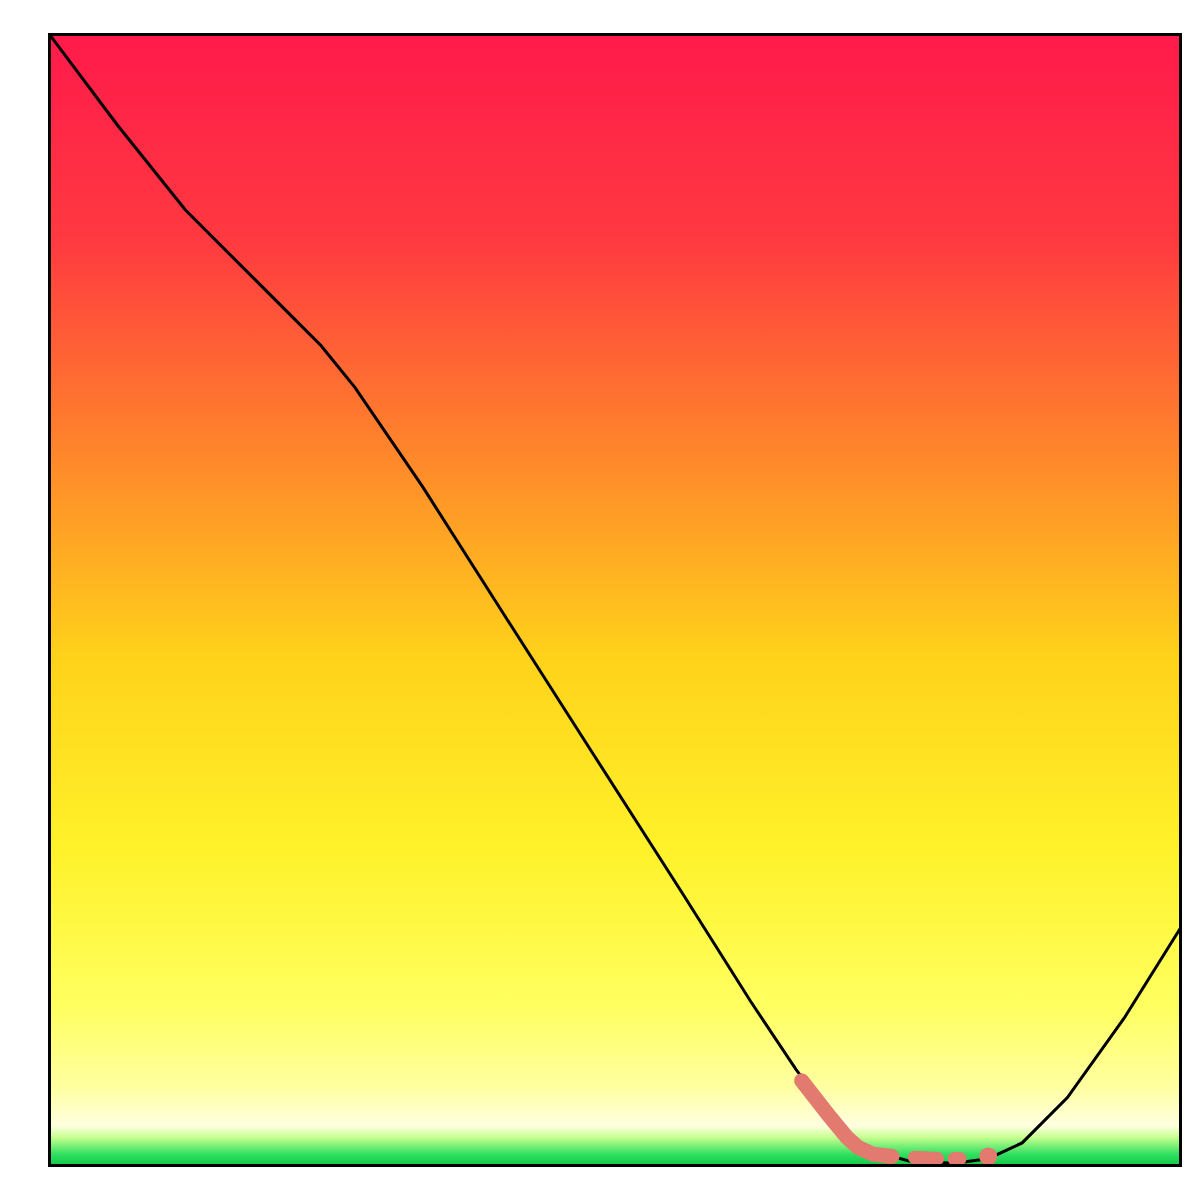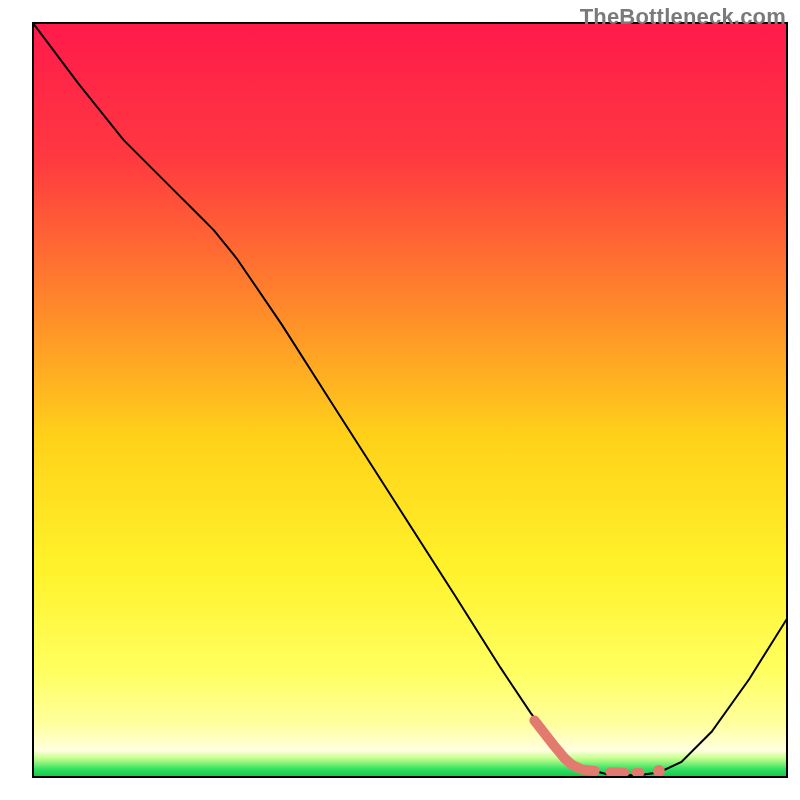--- a/index.html
+++ b/index.html
@@ -32,21 +32,20 @@
     top: 0;
     width: 800px;
     height: 800px;
     display: block;
   }
 </style>
 </head>
 <body>
 
 <div class="chart-wrapper">
-  <div class="watermark">TheBottleneck.com</div>
 
   <svg class="plot" viewBox="0 0 800 800">
     <defs>
       <linearGradient id="bg-grad" x1="0" y1="0" x2="0" y2="1">
           <stop offset="0%" stop-color="#ff1a4b"></stop>
           <stop offset="18%" stop-color="#ff3940"></stop>
           <stop offset="38%" stop-color="#ff8a2a"></stop>
           <stop offset="55.00000000000001%" stop-color="#ffd21a"></stop>
           <stop offset="72%" stop-color="#fff22a"></stop>
           <stop offset="86%" stop-color="#ffff60"></stop>

